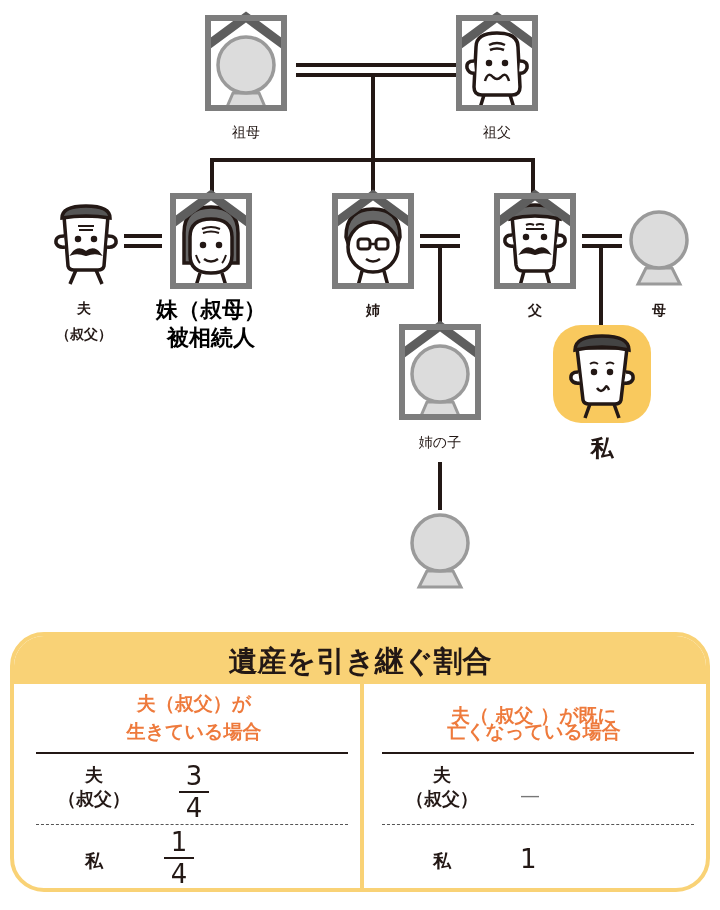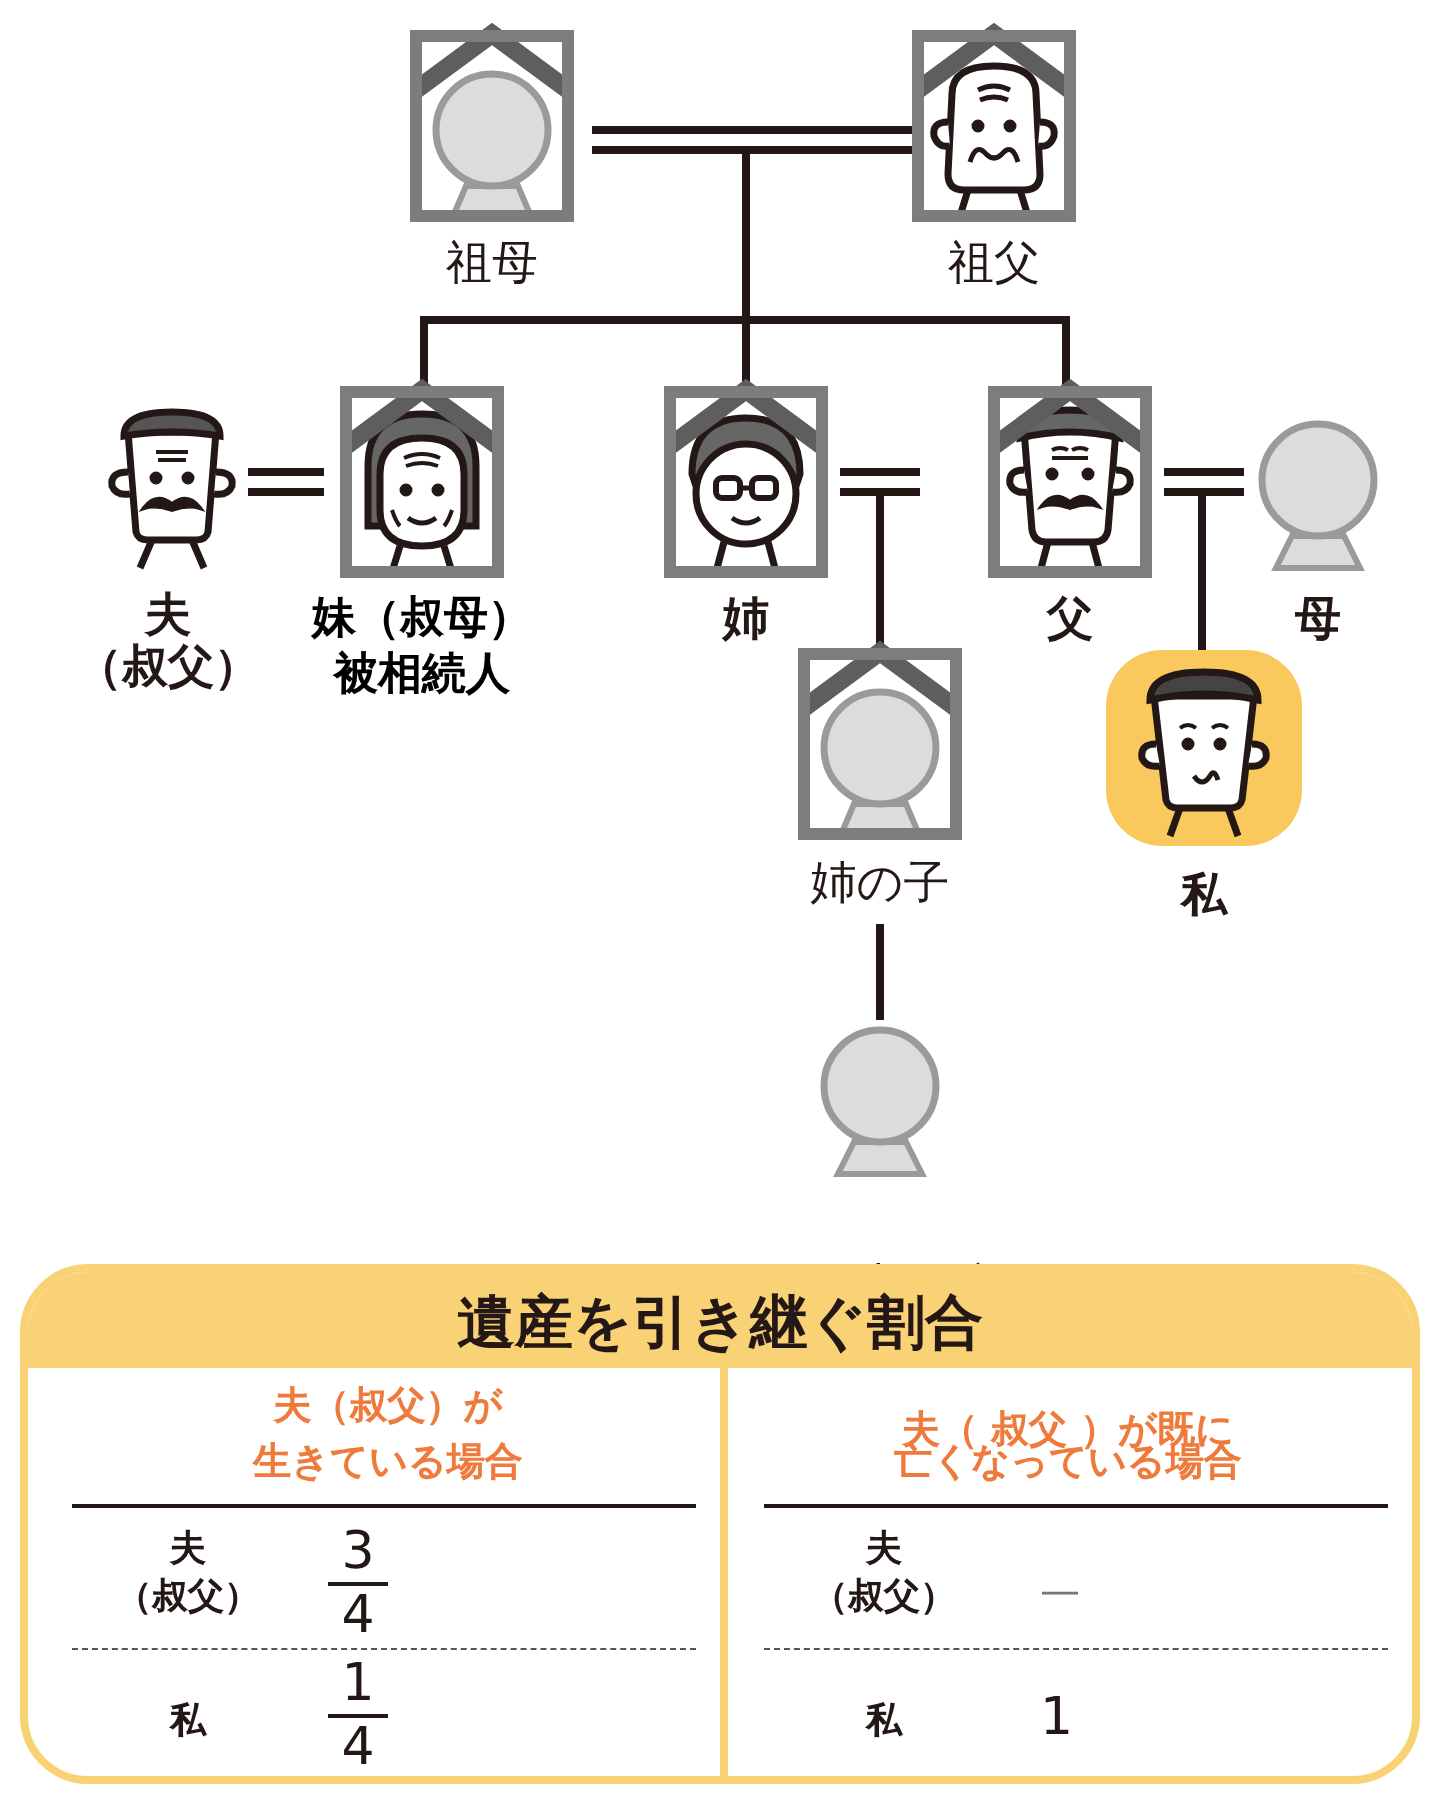--- a/index.html
+++ b/index.html
@@ -1,19 +1,19 @@
 <!DOCTYPE html>
 <html><head>
 <meta charset="utf-8">
 <style>
   html, body { margin: 0; padding: 0; background: #ffffff; }
   body { width: 720px; height: 910px; position: relative; overflow: hidden;
          font-family: "DejaVu Sans", "Liberation Sans", sans-serif; color: #231815; }
   .abs { position: absolute; }
-  .label { position: absolute; text-align: center; font-size: 23px; line-height: 24px; white-space: nowrap; }
+  .label { position: absolute; text-align: center; font-size: 14px; line-height: 24px; white-space: nowrap; }
   .bold { font-weight: bold; }
   .orange { color: #000000; }
   .line { position: absolute; background: #231815; }
   svg { position: absolute; overflow: visible; }
 
   
   .box { position: absolute; left: 10px; top: 632px; width: 700px; height: 260px;
          border: 4px solid #f9d276; border-radius: 34px; box-sizing: border-box; background: #fff; overflow: hidden; }
   .box-head { position: absolute; left: 0; top: 0; right: 0; height: 48px; background: #f9d276;
               text-align: center; font-weight: bold; font-size: 29px; line-height: 50px; color: #231815; }
@@ -184,21 +184,21 @@
 <div class="box">
   <div class="box-head">遺産を引き継ぐ割合</div>
   <div class="divider"></div>
 
   <div class="col-title" style="left:20px;top:82px;width:320px;">生きている場合</div>
   <div class="col-title" style="left:20px;top:54px;width:320px;">夫（叔父）が</div>
   <div class="rule-solid" style="left:22px;top:116px;width:312px;"></div>
 
   <div class="row-label" style="left:40px;top:128px;width:80px;">夫</div>
   <div class="row-label" style="left:30px;top:152px;width:100px;">（叔父）</div>
-  <div class="frac" style="left:150px;top:126px;">
+  <div class="frac" style="left:165px;top:126px;">
     <span>3</span>
     <span class="bar"></span>
     <span>4</span>
   </div>
   <div class="rule-dash" style="left:22px;top:188px;width:312px;"></div>
 
   <div class="row-label" style="left:40px;top:214px;width:80px;">私</div>
   <div class="frac" style="left:150px;top:192px;">
     <span>1</span>
     <span class="bar"></span>

